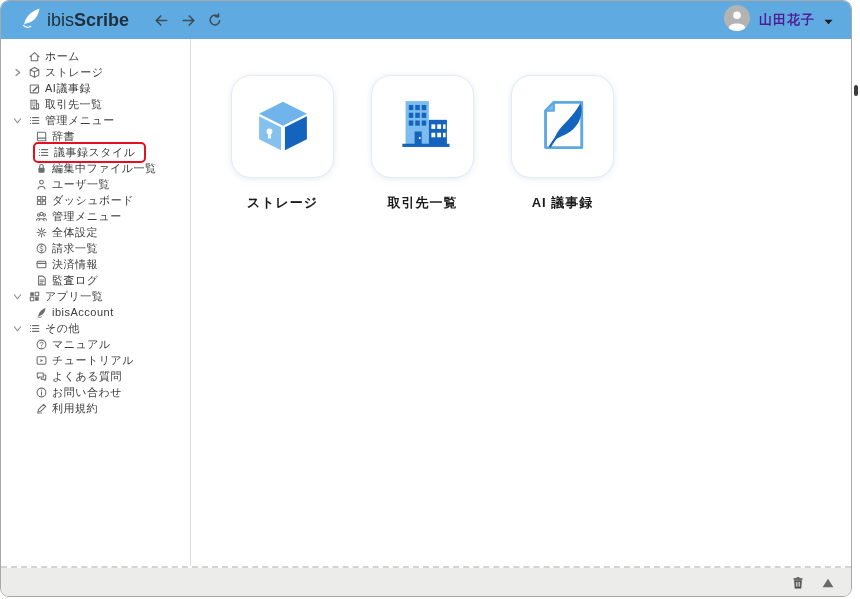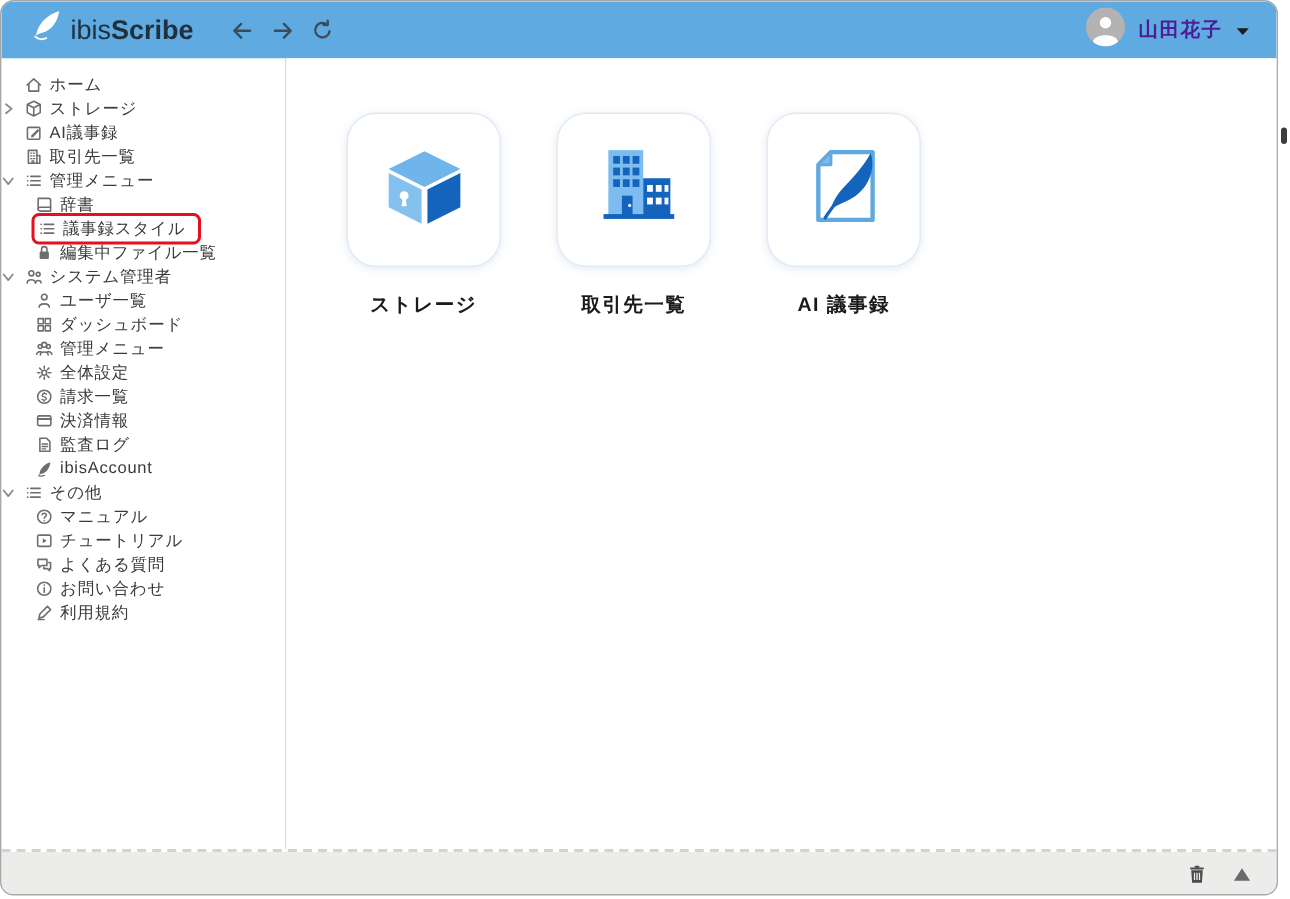--- a/index.html
+++ b/index.html
@@ -16,21 +16,21 @@
   .logo{display:flex;align-items:center;cursor:pointer;}
   .brand{font-size:18px;color:#20303d;margin-left:3px;white-space:nowrap;}
   .brand .bld{font-weight:bold;}
   .hnav{display:flex;align-items:center;gap:10px;margin-left:24px;}
   .nbtn{display:flex;align-items:center;cursor:pointer;}
   .huser{margin-left:auto;display:flex;align-items:center;gap:9px;cursor:pointer;padding-right:8px;}
   .uname{font-size:13px;font-weight:bold;color:#4c1d95;letter-spacing:1px;}
   
   .content{display:flex;height:527px;background:#fff;}
   .sidebar{width:190px;box-sizing:border-box;border-right:1px solid #dadada;padding-top:9px;overflow:hidden;}
-  .srow{height:16px;display:flex;align-items:center;padding-left:0;color:var(--ink);font-size:11px;cursor:pointer;white-space:nowrap;}
+  .srow{height:16px;display:flex;align-items:center;padding-left:12px;color:var(--ink);font-size:11px;cursor:pointer;white-space:nowrap;}
   .chev{width:15px;display:flex;align-items:center;}
   .indent{display:inline-block;width:22px;}
   .hwrap{display:inline-flex;align-items:center;}
   .hl{border:2.5px solid var(--red);border-radius:5px;padding:1px 8px 1px 2px;margin:-4px 0 -4px -2px;position:relative;z-index:2;}
   .sicon{width:13px;height:13px;margin-right:4px;display:flex;align-items:center;justify-content:center;flex:0 0 13px;}
   .slabel{letter-spacing:0.5px;}
   .main{flex:1;padding:36px 0 0 40px;background:#fff;}
   .cards{display:flex;gap:37px;}
   .cardcol{display:flex;flex-direction:column;align-items:center;width:103px;}
   .card{width:103px;height:103px;box-sizing:border-box;background:#fff;border:1px solid #e2eaf3;border-radius:20px;
@@ -220,139 +220,139 @@
                   <g fill="none" stroke="#6e6e6e" stroke-width="1.3" stroke-linecap="round" stroke-linejoin="round">
                     <rect x="4.2" y="7" width="7.6" height="6.2" rx="1" fill="#6e6e6e" stroke="none"></rect>
                     <path d="M5.8,7 V5.2 a2.2,2.2 0 0 1 4.4,0 V7"></path>
                   </g>
                 </svg>
               </span>
               <span class="slabel">編集中ファイル一覧</span>
             </span>
           </div>
           <div class="srow">
+            <span class="indent"></span>
+            <span class="hwrap">
+              <span class="sicon">
+                <svg viewBox="0 0 16 16" width="13" height="13">
+                  <g fill="none" stroke="#6e6e6e" stroke-width="1.3" stroke-linecap="round" stroke-linejoin="round">
+                    <circle cx="8" cy="5" r="2.3"></circle>
+                    <path d="M3.8,13.4 C3.8,9.6 12.2,9.6 12.2,13.4"></path>
+                  </g>
+                </svg>
+              </span>
+              <span class="slabel">ユーザ一覧</span>
+            </span>
+          </div>
+          <div class="srow">
+            <span class="indent"></span>
+            <span class="hwrap">
+              <span class="sicon">
+                <svg viewBox="0 0 16 16" width="13" height="13">
+                  <g fill="none" stroke="#6e6e6e" stroke-width="1.3" stroke-linecap="round" stroke-linejoin="round">
+                    <rect x="3" y="3" width="4.2" height="4.2"></rect>
+                    <rect x="8.8" y="3" width="4.2" height="4.2"></rect>
+                    <rect x="3" y="8.8" width="4.2" height="4.2"></rect>
+                    <rect x="8.8" y="8.8" width="4.2" height="4.2"></rect>
+                  </g>
+                </svg>
+              </span>
+              <span class="slabel">ダッシュボード</span>
+            </span>
+          </div>
+          <div class="srow">
+            <span class="indent"></span>
+            <span class="hwrap">
+              <span class="sicon">
+                <svg viewBox="0 0 16 16" width="13" height="13">
+                  <g fill="none" stroke="#6e6e6e" stroke-width="1.3" stroke-linecap="round" stroke-linejoin="round">
+                    <circle cx="4.6" cy="6.2" r="1.6"></circle>
+                    <circle cx="11.4" cy="6.2" r="1.6"></circle>
+                    <circle cx="8" cy="4.8" r="2"></circle>
+                    <path d="M1.8,12.6 C1.8,10.6 4.4,10 5.6,10.6 M14.2,12.6 C14.2,10.6 11.6,10 10.4,10.6 M4.8,13.2 C4.8,9.8 11.2,9.8 11.2,13.2"></path>
+                  </g>
+                </svg>
+              </span>
+              <span class="slabel">管理メニュー</span>
+            </span>
+          </div>
+          <div class="srow">
+            <span class="indent"></span>
+            <span class="hwrap">
+              <span class="sicon">
+                <svg viewBox="0 0 16 16" width="13" height="13">
+                  <g fill="none" stroke="#6e6e6e" stroke-width="1.3" stroke-linecap="round" stroke-linejoin="round">
+                    <circle cx="8" cy="8" r="2"></circle>
+                    <path d="M8,2.6 V4.4 M8,11.6 V13.4 M2.6,8 H4.4 M11.6,8 H13.4 M4.2,4.2 5.5,5.5 M10.5,10.5 11.8,11.8 M11.8,4.2 10.5,5.5 M5.5,10.5 4.2,11.8"></path>
+                  </g>
+                </svg>
+              </span>
+              <span class="slabel">全体設定</span>
+            </span>
+          </div>
+          <div class="srow">
+            <span class="indent"></span>
+            <span class="hwrap">
+              <span class="sicon">
+                <svg viewBox="0 0 16 16" width="13" height="13">
+                  <g fill="none" stroke="#6e6e6e" stroke-width="1.3" stroke-linecap="round" stroke-linejoin="round">
+                    <circle cx="8" cy="8" r="5.4"></circle>
+                    <path d="M9.7,5.9 C9,4.9 6.3,5.1 6.3,6.7 C6.3,8.7 9.7,7.5 9.7,9.4 C9.7,11 6.9,11.1 6.1,10 M8,4.4 V5.2 M8,10.9 V11.7" stroke-width="1.1"></path>
+                  </g>
+                </svg>
+              </span>
+              <span class="slabel">請求一覧</span>
+            </span>
+          </div>
+          <div class="srow">
+            <span class="indent"></span>
+            <span class="hwrap">
+              <span class="sicon">
+                <svg viewBox="0 0 16 16" width="13" height="13">
+                  <g fill="none" stroke="#6e6e6e" stroke-width="1.3" stroke-linecap="round" stroke-linejoin="round">
+                    <rect x="2.6" y="4" width="10.8" height="8" rx="1.2"></rect>
+                    <path d="M2.6,6.6 H13.4" stroke-width="1.6"></path>
+                  </g>
+                </svg>
+              </span>
+              <span class="slabel">決済情報</span>
+            </span>
+          </div>
+          <div class="srow">
+            <span class="indent"></span>
+            <span class="hwrap">
+              <span class="sicon">
+                <svg viewBox="0 0 16 16" width="13" height="13">
+                  <g fill="none" stroke="#6e6e6e" stroke-width="1.3" stroke-linecap="round" stroke-linejoin="round">
+                    <path d="M4.4,2.6 H9.8 L12.6,5.4 V13.4 H4.4 Z"></path>
+                    <path d="M6.2,7.4 H10.8 M6.2,9.4 H10.8 M6.2,11.4 H9.2" stroke-width="1.1"></path>
+                  </g>
+                </svg>
+              </span>
+              <span class="slabel">監査ログ</span>
+            </span>
+          </div>
+          <div class="srow">
             <span class="chev">
               <svg viewBox="0 0 12 12" width="9" height="9">
                 <path d="M2,4 L6,9 10,4" fill="none" stroke="#8a8a8a" stroke-width="1.6" stroke-linecap="round" stroke-linejoin="round"></path>
               </svg>
             </span>
             <span class="hwrap">
               <span class="sicon">
                 <svg viewBox="0 0 16 16" width="13" height="13">
                   <g fill="none" stroke="#6e6e6e" stroke-width="1.3" stroke-linecap="round" stroke-linejoin="round">
-                    <circle cx="6" cy="5.2" r="2.1"></circle>
-                    <path d="M2.6,13.2 C2.6,9.6 9.4,9.6 9.4,13.2"></path>
-                    <circle cx="11.6" cy="6" r="1.6"></circle>
-                    <path d="M9.4,13 C9.8,10.4 13.8,10.6 14,13"></path>
-                  </g>
-                </svg>
-              </span>
-              <span class="slabel">システム管理者</span>
-            </span>
-          </div>
-          <div class="srow">
-            <span class="indent"></span>
-            <span class="hwrap">
-              <span class="sicon">
-                <svg viewBox="0 0 16 16" width="13" height="13">
-                  <g fill="none" stroke="#6e6e6e" stroke-width="1.3" stroke-linecap="round" stroke-linejoin="round">
-                    <circle cx="8" cy="5" r="2.3"></circle>
-                    <path d="M3.8,13.4 C3.8,9.6 12.2,9.6 12.2,13.4"></path>
-                  </g>
-                </svg>
-              </span>
-              <span class="slabel">ユーザ一覧</span>
-            </span>
-          </div>
-          <div class="srow">
-            <span class="indent"></span>
-            <span class="hwrap">
-              <span class="sicon">
-                <svg viewBox="0 0 16 16" width="13" height="13">
-                  <g fill="none" stroke="#6e6e6e" stroke-width="1.3" stroke-linecap="round" stroke-linejoin="round">
-                    <rect x="3" y="3" width="4.2" height="4.2"></rect>
-                    <rect x="8.8" y="3" width="4.2" height="4.2"></rect>
-                    <rect x="3" y="8.8" width="4.2" height="4.2"></rect>
-                    <rect x="8.8" y="8.8" width="4.2" height="4.2"></rect>
-                  </g>
-                </svg>
-              </span>
-              <span class="slabel">ダッシュボード</span>
-            </span>
-          </div>
-          <div class="srow">
-            <span class="indent"></span>
-            <span class="hwrap">
-              <span class="sicon">
-                <svg viewBox="0 0 16 16" width="13" height="13">
-                  <g fill="none" stroke="#6e6e6e" stroke-width="1.3" stroke-linecap="round" stroke-linejoin="round">
-                    <circle cx="4.6" cy="6.2" r="1.6"></circle>
-                    <circle cx="11.4" cy="6.2" r="1.6"></circle>
-                    <circle cx="8" cy="4.8" r="2"></circle>
-                    <path d="M1.8,12.6 C1.8,10.6 4.4,10 5.6,10.6 M14.2,12.6 C14.2,10.6 11.6,10 10.4,10.6 M4.8,13.2 C4.8,9.8 11.2,9.8 11.2,13.2"></path>
-                  </g>
-                </svg>
-              </span>
-              <span class="slabel">管理メニュー</span>
-            </span>
-          </div>
-          <div class="srow">
-            <span class="indent"></span>
-            <span class="hwrap">
-              <span class="sicon">
-                <svg viewBox="0 0 16 16" width="13" height="13">
-                  <g fill="none" stroke="#6e6e6e" stroke-width="1.3" stroke-linecap="round" stroke-linejoin="round">
-                    <circle cx="8" cy="8" r="2"></circle>
-                    <path d="M8,2.6 V4.4 M8,11.6 V13.4 M2.6,8 H4.4 M11.6,8 H13.4 M4.2,4.2 5.5,5.5 M10.5,10.5 11.8,11.8 M11.8,4.2 10.5,5.5 M5.5,10.5 4.2,11.8"></path>
-                  </g>
-                </svg>
-              </span>
-              <span class="slabel">全体設定</span>
-            </span>
-          </div>
-          <div class="srow">
-            <span class="indent"></span>
-            <span class="hwrap">
-              <span class="sicon">
-                <svg viewBox="0 0 16 16" width="13" height="13">
-                  <g fill="none" stroke="#6e6e6e" stroke-width="1.3" stroke-linecap="round" stroke-linejoin="round">
-                    <circle cx="8" cy="8" r="5.4"></circle>
-                    <path d="M9.7,5.9 C9,4.9 6.3,5.1 6.3,6.7 C6.3,8.7 9.7,7.5 9.7,9.4 C9.7,11 6.9,11.1 6.1,10 M8,4.4 V5.2 M8,10.9 V11.7" stroke-width="1.1"></path>
-                  </g>
-                </svg>
-              </span>
-              <span class="slabel">請求一覧</span>
-            </span>
-          </div>
-          <div class="srow">
-            <span class="indent"></span>
-            <span class="hwrap">
-              <span class="sicon">
-                <svg viewBox="0 0 16 16" width="13" height="13">
-                  <g fill="none" stroke="#6e6e6e" stroke-width="1.3" stroke-linecap="round" stroke-linejoin="round">
-                    <rect x="2.6" y="4" width="10.8" height="8" rx="1.2"></rect>
-                    <path d="M2.6,6.6 H13.4" stroke-width="1.6"></path>
-                  </g>
-                </svg>
-              </span>
-              <span class="slabel">決済情報</span>
-            </span>
-          </div>
-          <div class="srow">
-            <span class="indent"></span>
-            <span class="hwrap">
-              <span class="sicon">
-                <svg viewBox="0 0 16 16" width="13" height="13">
-                  <g fill="none" stroke="#6e6e6e" stroke-width="1.3" stroke-linecap="round" stroke-linejoin="round">
-                    <path d="M4.4,2.6 H9.8 L12.6,5.4 V13.4 H4.4 Z"></path>
-                    <path d="M6.2,7.4 H10.8 M6.2,9.4 H10.8 M6.2,11.4 H9.2" stroke-width="1.1"></path>
-                  </g>
-                </svg>
-              </span>
-              <span class="slabel">監査ログ</span>
+                    <rect x="2.8" y="2.8" width="4.4" height="4.4" fill="#6e6e6e" stroke="none"></rect>
+                    <rect x="8.8" y="2.8" width="4.4" height="4.4"></rect>
+                    <rect x="2.8" y="8.8" width="4.4" height="4.4"></rect>
+                    <rect x="8.8" y="8.8" width="4.4" height="4.4" fill="#6e6e6e" stroke="none"></rect>
+                  </g>
+                </svg>
+              </span>
+              <span class="slabel">アプリ一覧</span>
             </span>
           </div>
           <div class="srow">
             <span class="indent"></span>
             <span class="hwrap">
               <span class="sicon">
                 <svg viewBox="0 0 16 16" width="13" height="13">
                   <g fill="none" stroke="#6e6e6e" stroke-width="1.3" stroke-linecap="round" stroke-linejoin="round">
                     <path d="M13,2.6 C8.6,3.8 5.2,7.2 4.2,11.4 L3.6,13.4 C3.6,13.4 4.4,12.6 5.8,12.2 C10.4,11.2 12.6,6.6 13,2.6 Z" fill="#6e6e6e" stroke="none"></path>
                     <path d="M3.4,13.6 C5.2,14.3 7,14.2 8.2,13.4" stroke-width="1"></path>

